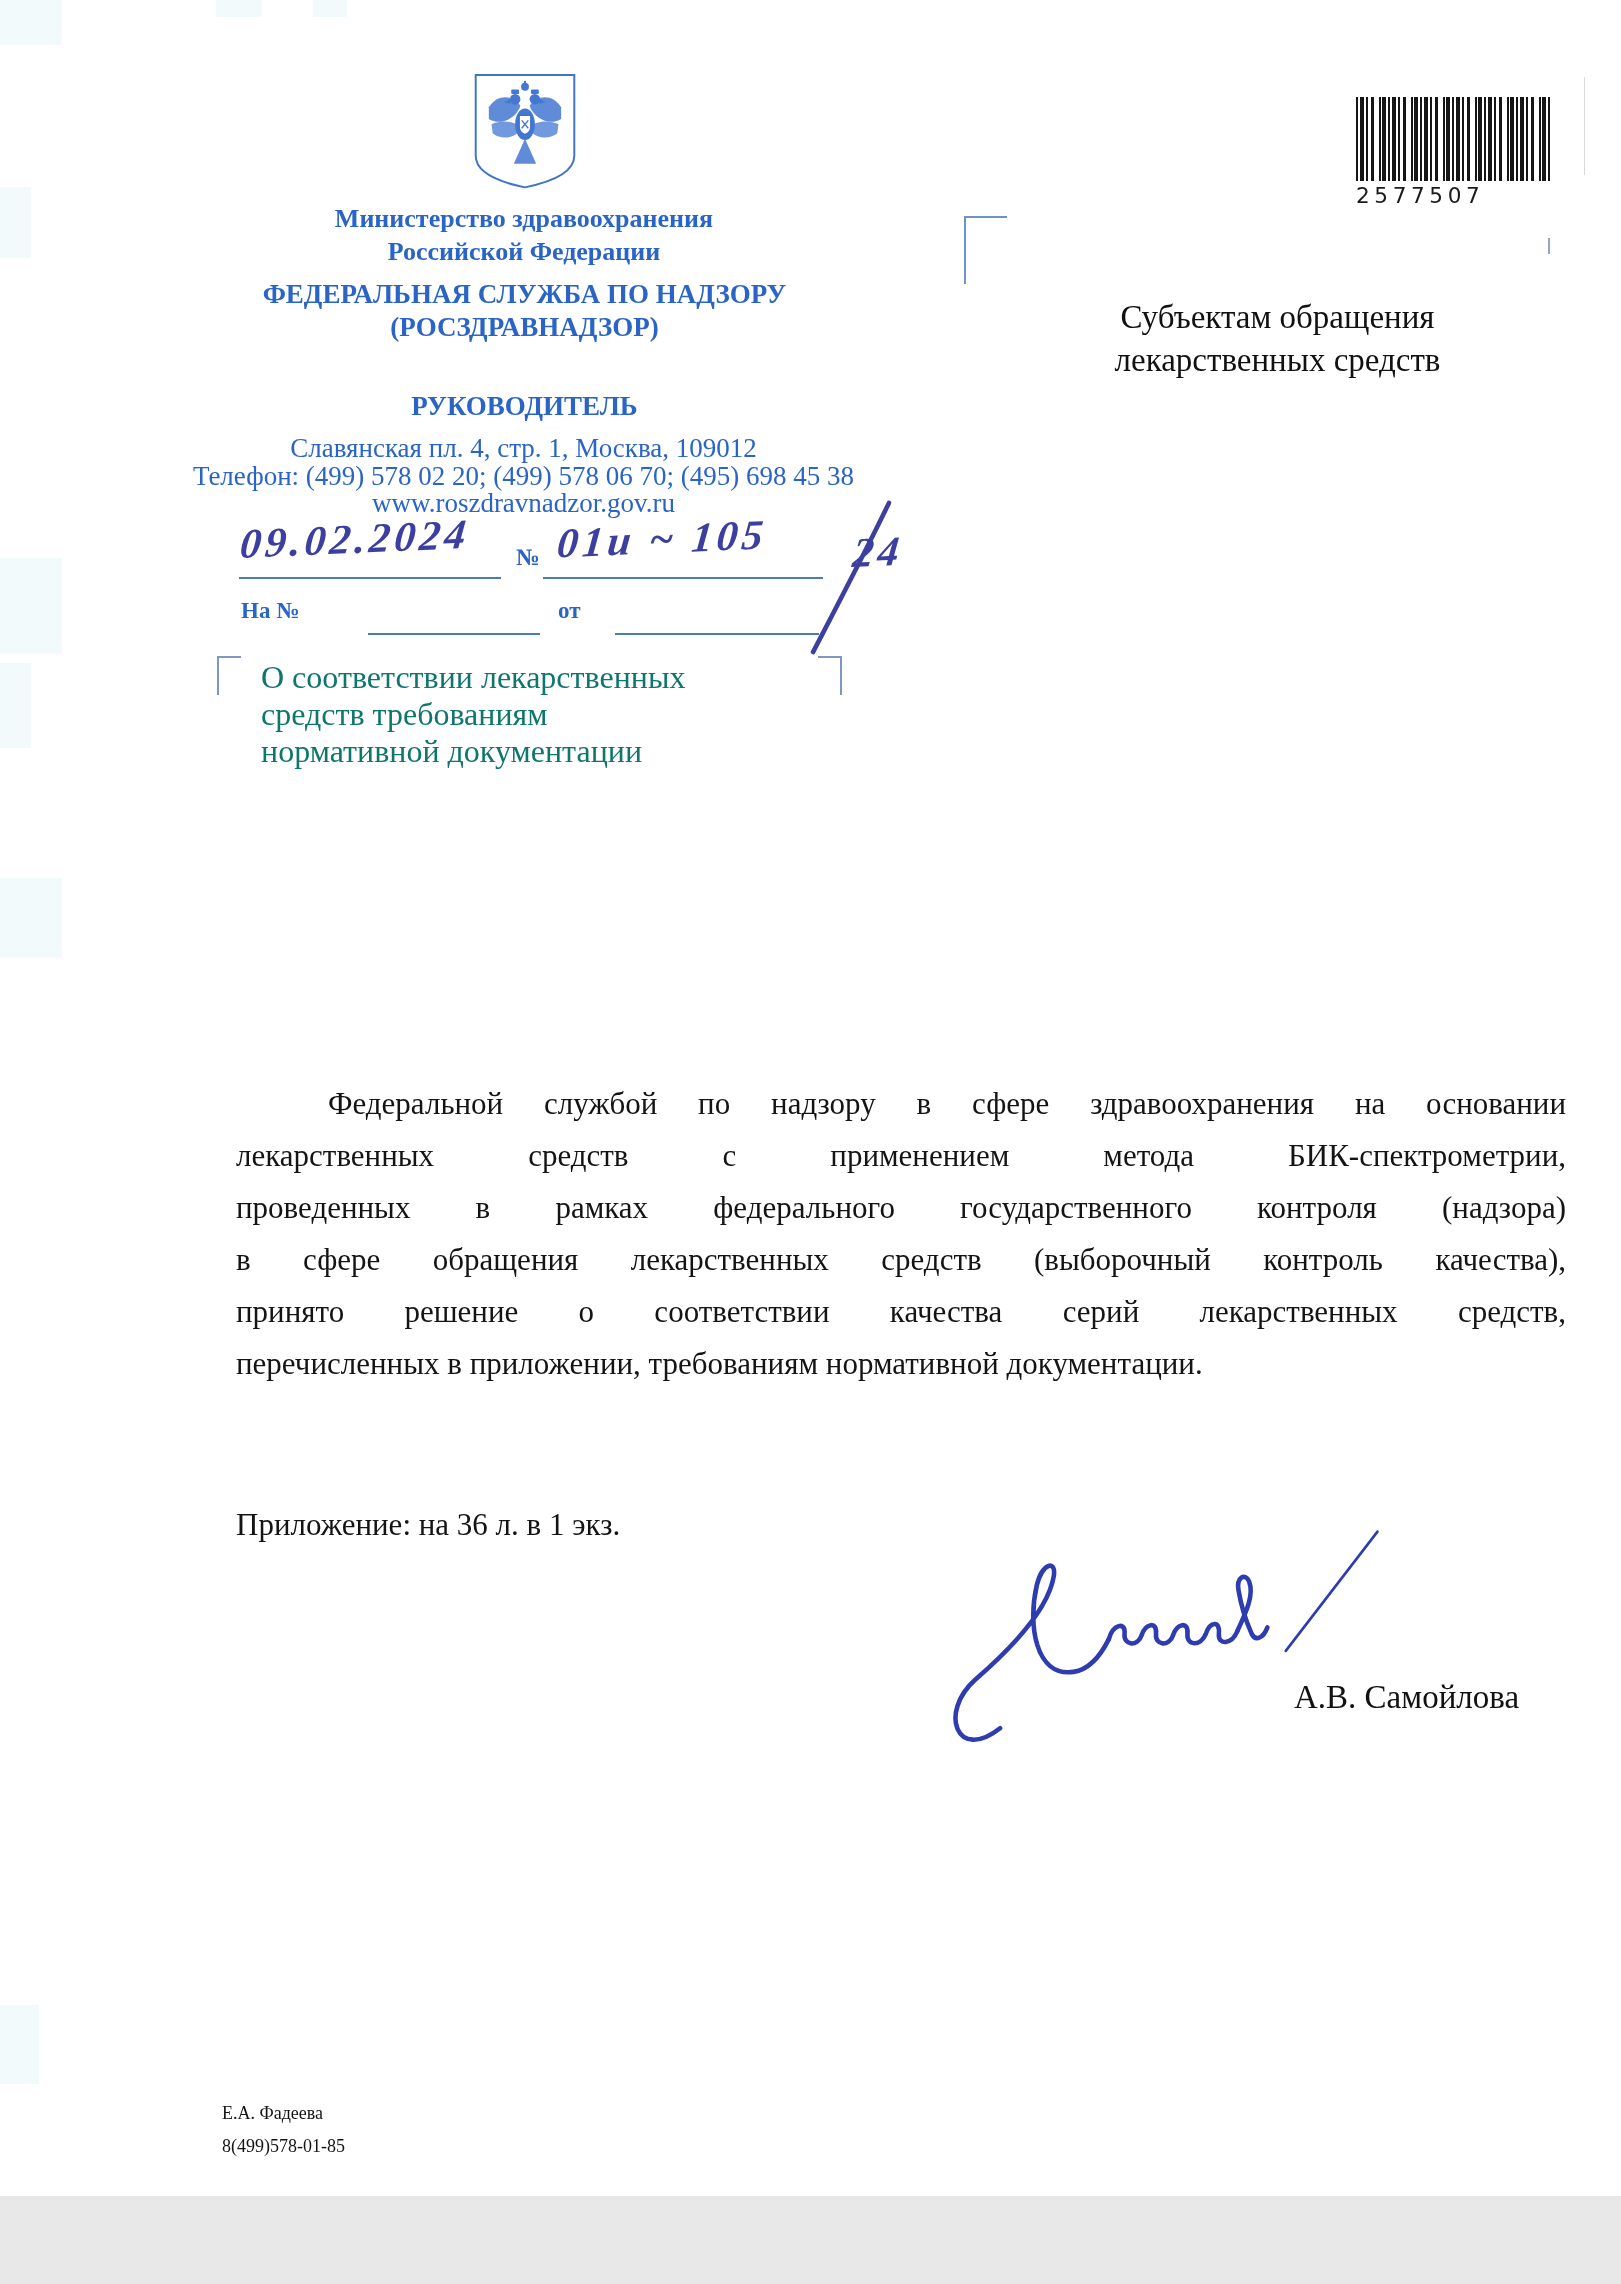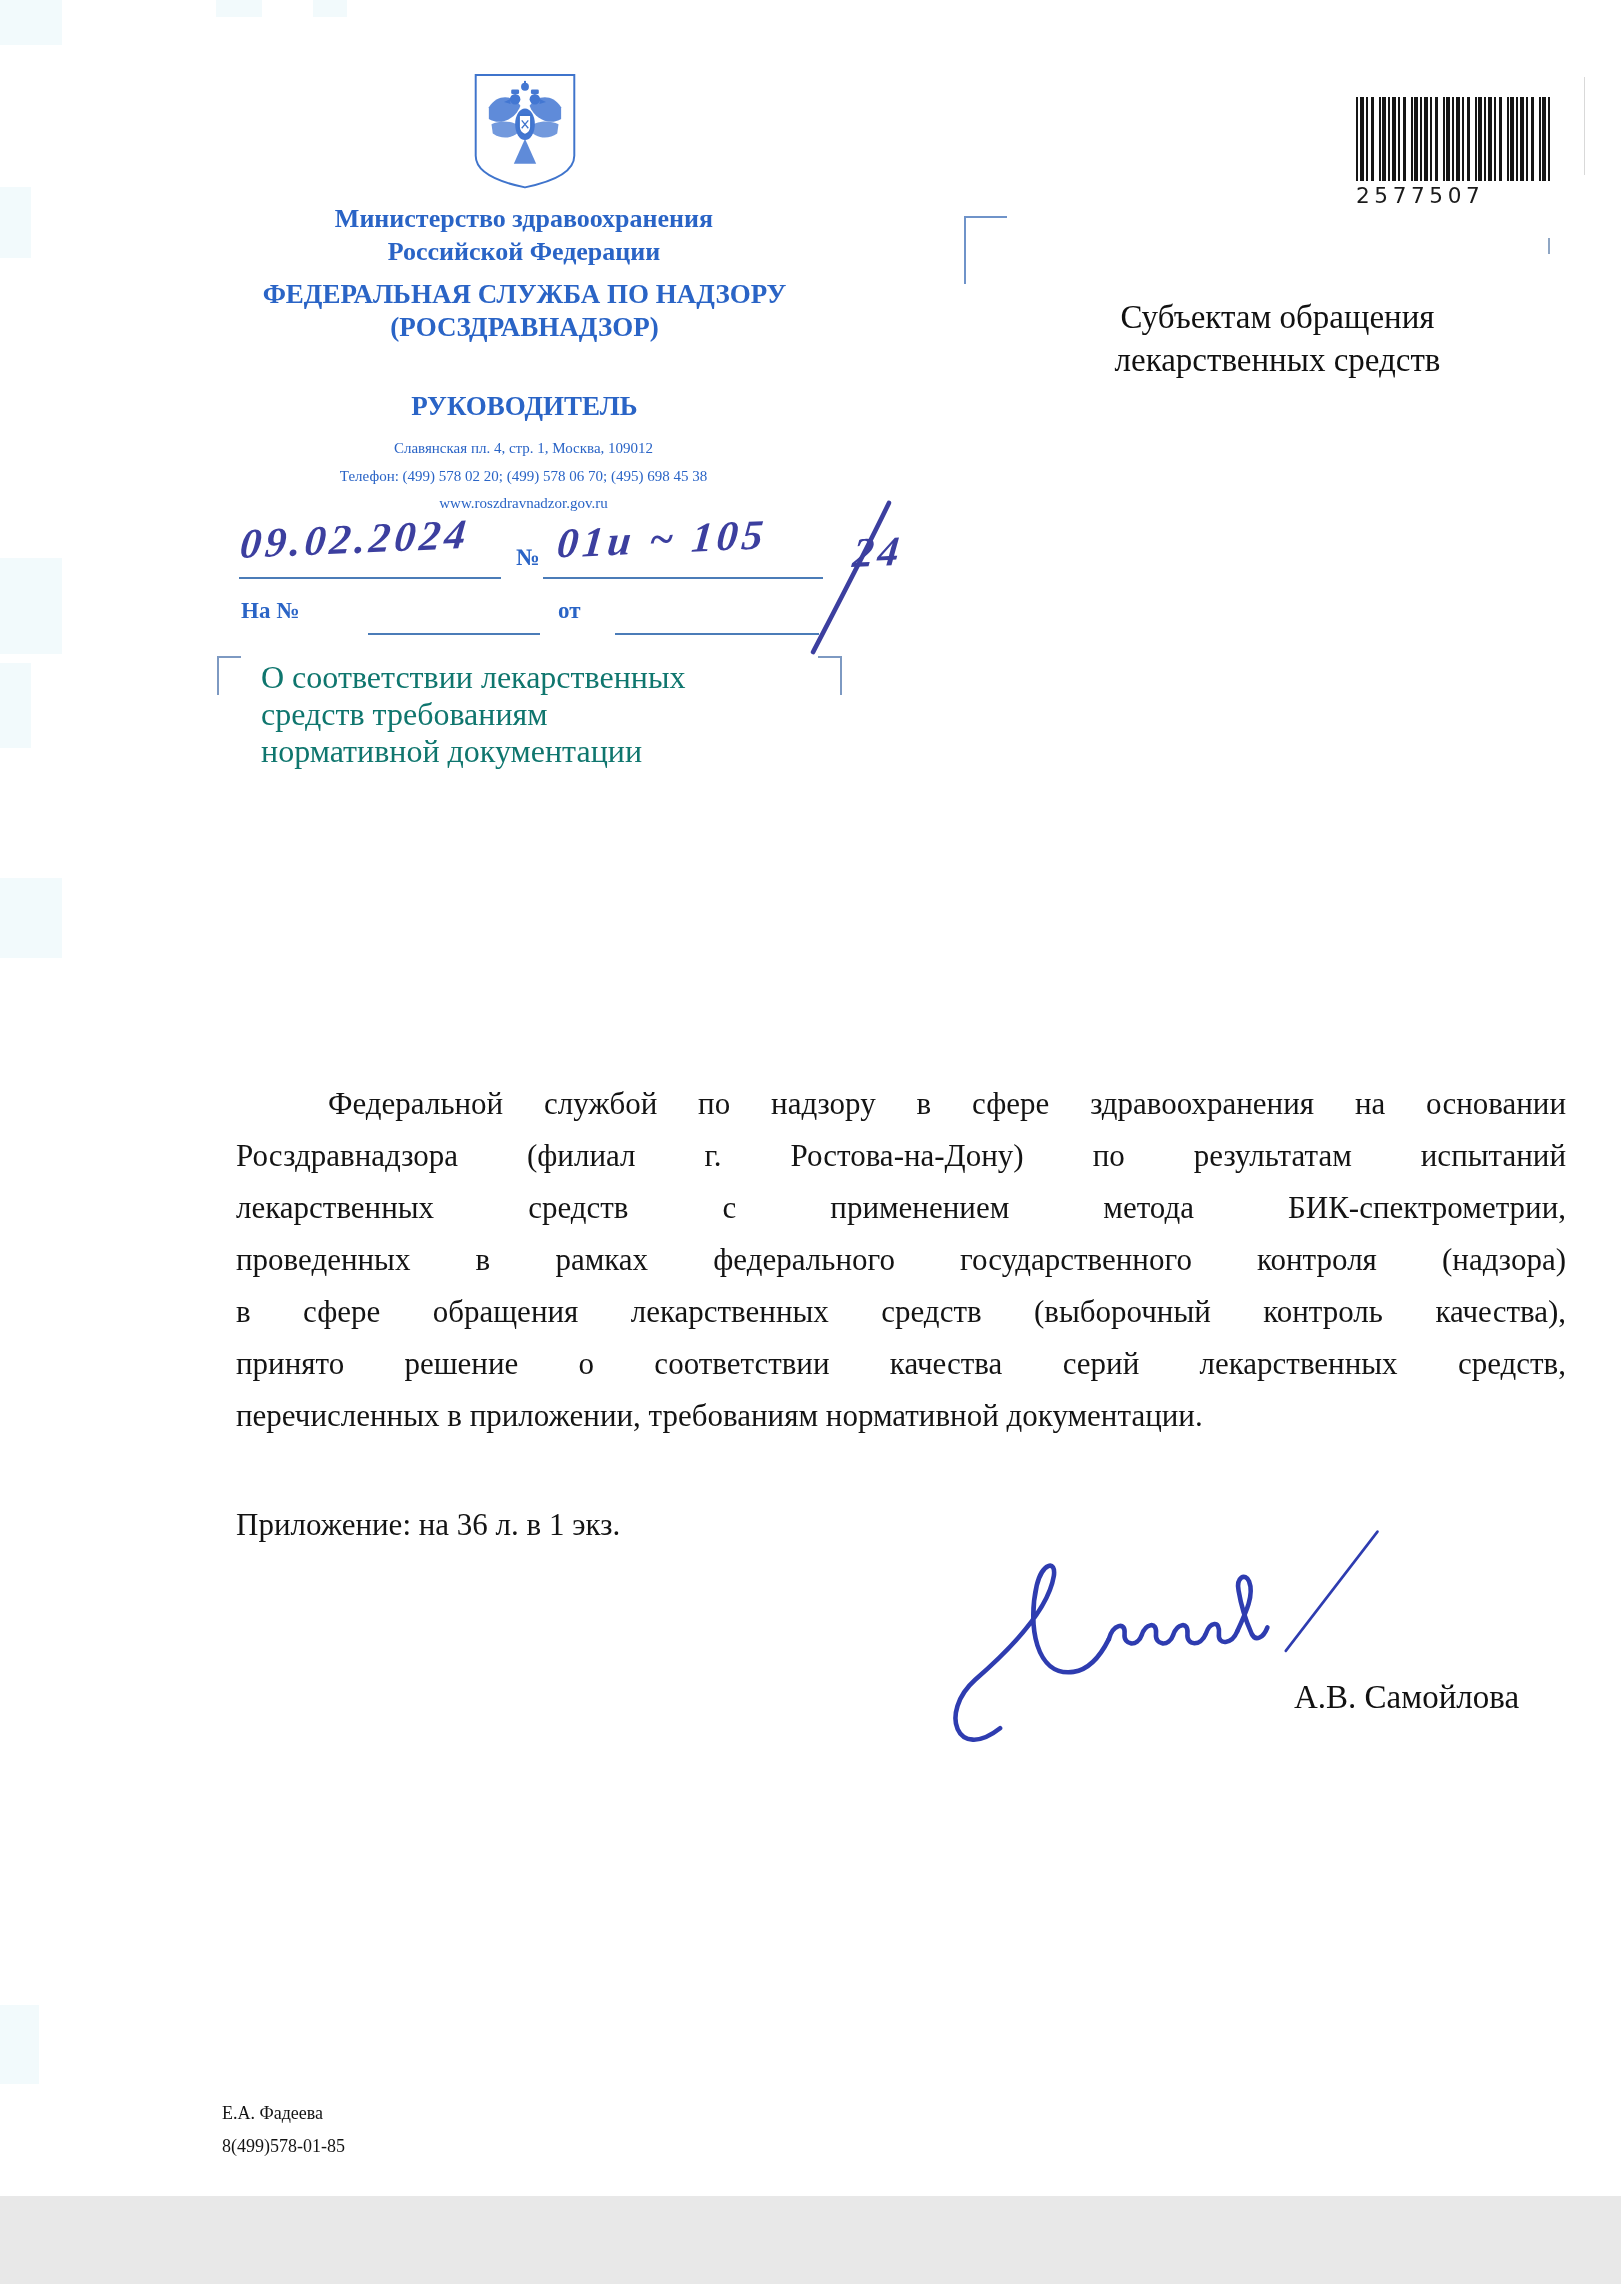--- a/index.html
+++ b/index.html
@@ -12,21 +12,21 @@
     color:#141414;
   }
   .abs{position:absolute;}
   .patch{position:absolute;background:#f2fafc;}
   .blue{color:#2a64c6;}
   .center{text-align:center;}
 
   .ministry{left:275px;top:202px;width:498px;font-size:26px;line-height:33px;font-weight:bold;}
   .service{left:210px;top:278px;width:629px;font-size:27px;line-height:33px;font-weight:bold;}
   .ruk{left:210px;top:391px;width:629px;font-size:27px;font-weight:bold;}
-  .contact{left:183px;top:435px;width:681px;font-size:15px;line-height:27.5px;}
+  .contact{left:183px;top:435px;width:681px;font-size:27px;line-height:27.5px;}
 
   .hw{
     font-family:"Liberation Serif",serif;
     font-style:italic;font-weight:bold;
     color:#3c3f9f;
     letter-spacing:3.9px;
     transform:skewX(-8deg) rotate(-2.5deg);
     white-space:nowrap;
   }
   .hw-date{left:241px;top:515px;font-size:42px;}
@@ -159,21 +159,20 @@
   <div class="abs corner tl subj-bl"></div>
   <div class="abs corner tr subj-br"></div>
   <div class="abs subject">
     <div>О соответствии лекарственных</div>
     <div>средств требованиям</div>
     <div>нормативной документации</div>
   </div>
 
   <div class="abs bodytext">
     <div class="bl first">Федеральной службой по надзору в сфере здравоохранения на основании</div>
-    <div class="bl">Росздравнадзора (филиал г. Ростова-на-Дону) по результатам испытаний</div>
     <div class="bl">лекарственных средств с применением метода БИК-спектрометрии,</div>
     <div class="bl">проведенных в рамках федерального государственного контроля (надзора)</div>
     <div class="bl">в сфере обращения лекарственных средств (выборочный контроль качества),</div>
     <div class="bl">принято решение о соответствии качества серий лекарственных средств,</div>
     <div class="bl last">перечисленных в приложении, требованиям нормативной документации.</div>
   </div>
 
   <div class="abs attach">Приложение: на 36 л. в 1 экз.</div>
 
   <svg class="abs sig-svg" width="459" height="249" viewBox="0 0 700 380">

